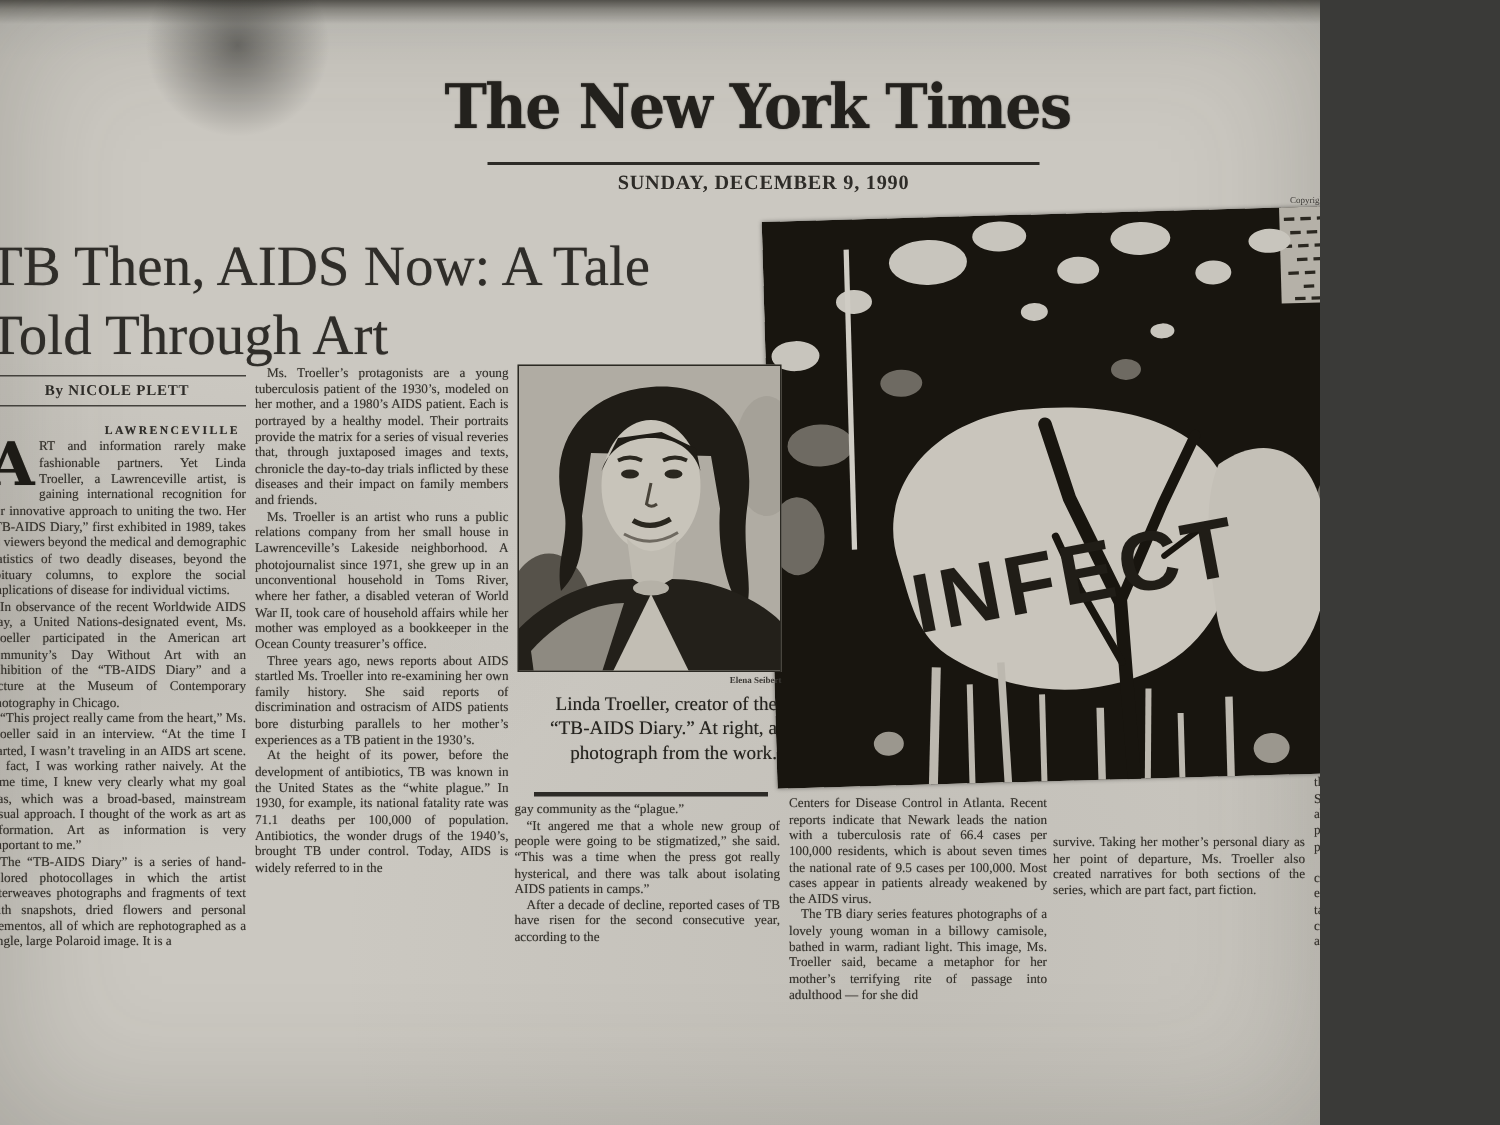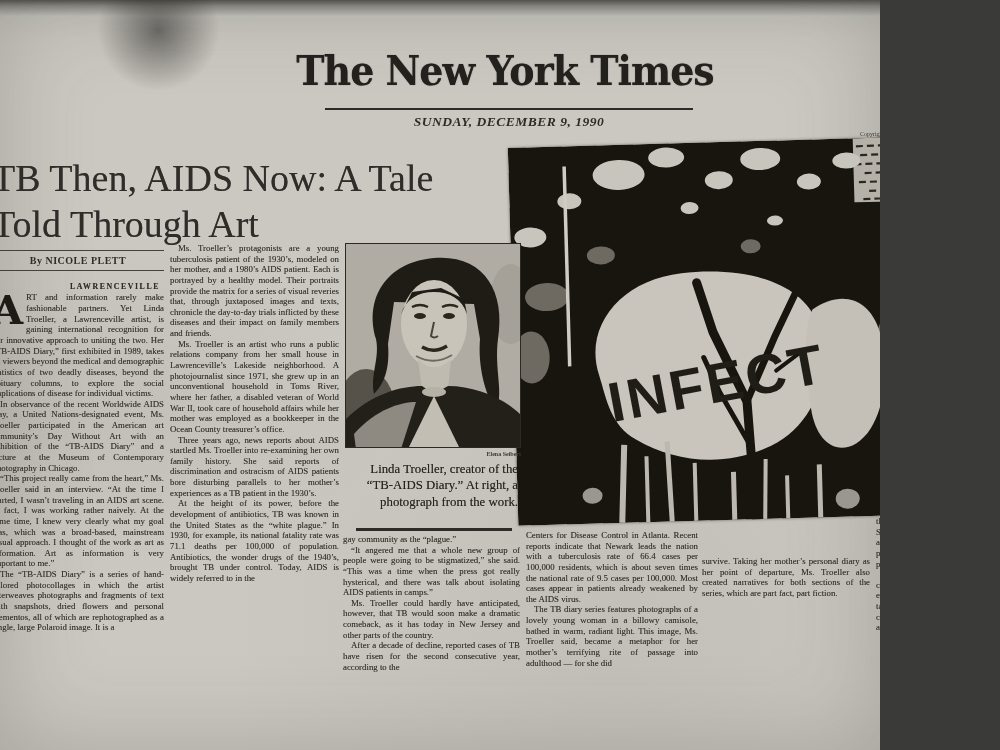--- a/index.html
+++ b/index.html
@@ -32,21 +32,21 @@
     font-weight: 700; font-size: 38px; color: #23211d;
     letter-spacing: -1px; transform: scaleY(1.08);
     text-shadow: 0 0 1px rgba(35,33,29,.6);
   }
   #masthead-rule {
     position: absolute; left: 325px; top: 108px; width: 368px; height: 2px;
     background: #2d2b27;
   }
   #masthead-date {
     position: absolute; left: 325px; top: 114px; width: 368px;
-    text-align: center; font-weight: 700; font-style: italic;
+    text-align: center; font-weight: 700; 
     font-size: 13.5px; color: #2e2c28; letter-spacing: .5px;
   }
   #section-block { position: absolute; left: 895px; top: 94px; width: 110px; color:#23211d; }
   #section-label { position:absolute; left:0; top:14px; font-size: 16px; }
   #section-number { position:absolute; left:48px; top:0; font-size: 30px; font-weight:700; font-family:"Liberation Sans",sans-serif; }
   #copyright-line {
     position: absolute; left: 860px; top: 131px; width: 160px;
     font-size: 6px; color: #3c3a36; white-space: nowrap; overflow: hidden;
   }
 
@@ -260,21 +260,20 @@
       <ellipse cx="88" cy="148" rx="12" ry="5" fill="#b5b1a7"></ellipse>
     </svg>
   </div>
   <div id="portrait-credit">Elena Seibert</div>
   <div id="caption">Linda Troeller, creator of the “TB-AIDS Diary.” At right, a photograph from the work.</div>
   <div id="caption-rule"></div>
 
   <div id="col3" class="col">
     <p class="para noindent">gay community as the “plague.”</p>
     <p class="para">“It angered me that a whole new group of people were going to be stigmatized,” she said. “This was a time when the press got really hysterical, and there was talk about isolating AIDS patients in camps.”</p>
-    <p class="para">Ms. Troeller could hardly have anticipated, however, that TB would soon make a dramatic comeback, as it has today in New Jersey and other parts of the country.</p>
     <p class="para">After a decade of decline, reported cases of TB have risen for the second consecutive year, according to the</p>
   </div>
 
   <div id="col4" class="col">
     <p class="para noindent">Centers for Disease Control in Atlanta. Recent reports indicate that Newark leads the nation with a tuberculosis rate of 66.4 cases per 100,000 residents, which is about seven times the national rate of 9.5 cases per 100,000. Most cases appear in patients already weakened by the AIDS virus.</p>
     <p class="para">The TB diary series features photographs of a lovely young woman in a billowy camisole, bathed in warm, radiant light. This image, Ms. Troeller said, became a metaphor for her mother’s terrifying rite of passage into adulthood — for she did</p>
   </div>
 
   <div id="col5" class="col">
     <p class="para noindent">survive. Taking her mother’s personal diary as her point of departure, Ms. Troeller also created narratives for both sections of the series, which are part fact, part fiction.</p>

